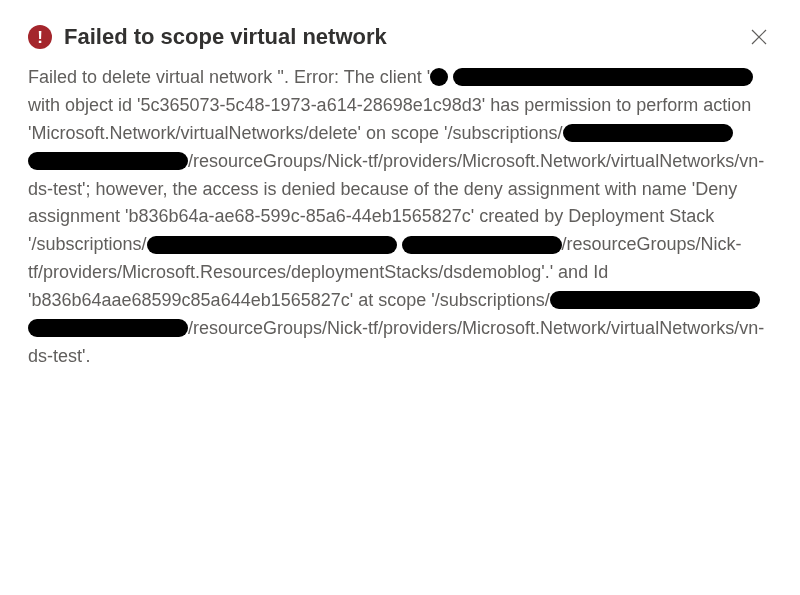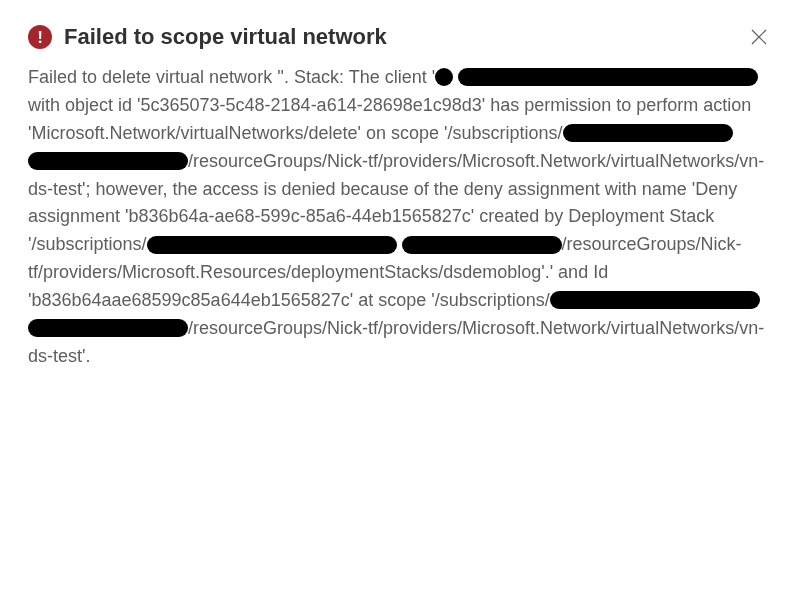--- a/index.html
+++ b/index.html
@@ -88,18 +88,18 @@
   <div class="title">Failed to scope virtual network</div>
   <div class="close-icon" aria-label="Close">
     <svg viewBox="0 0 20 20" fill="none">
       <line x1="3" y1="3" x2="17" y2="17"></line>
       <line x1="17" y1="3" x2="3" y2="17"></line>
     </svg>
   </div>
 </div>
 
 <div class="body">
-  <span>Failed to delete virtual network ''. Stack: The client '</span><span class="redact r-circle"></span>
-  <span class="redact r-300"></span><span> with object id '5c365073-5c48-2184-a614-28698e1c98d3' has permission to perform action 'Microsoft.Network/virtualNetworks/delete' on scope '/subscriptions/</span><span class="redact r-170"></span>
+  <span>Failed to delete virtual network ''. Error: The client '</span><span class="redact r-circle"></span>
+  <span class="redact r-300"></span><span> with object id '5c365073-5c48-1973-a614-28698e1c98d3' has permission to perform action 'Microsoft.Network/virtualNetworks/delete' on scope '/subscriptions/</span><span class="redact r-170"></span>
   <span class="redact r-160"></span><span>/resourceGroups/Nick-tf/providers/Microsoft.Network/virtualNetworks/vn-ds-test'; however, the access is denied because of the deny assignment with name 'Deny assignment 'b836b64a-ae68-599c-85a6-44eb1565827c' created by Deployment Stack '/subscriptions/</span><span class="redact r-250"></span>
   <span class="redact r-160"></span><span>/resourceGroups/Nick-tf/providers/Microsoft.Resources/deploymentStacks/dsdemoblog'.' and Id 'b836b64aae68599c85a644eb1565827c' at scope '/subscriptions/</span><span class="redact r-210"></span>
   <span class="redact r-160"></span><span>/resourceGroups/Nick-tf/providers/Microsoft.Network/virtualNetworks/vn-ds-test'.</span>
 </div>
 
 </body></html>

